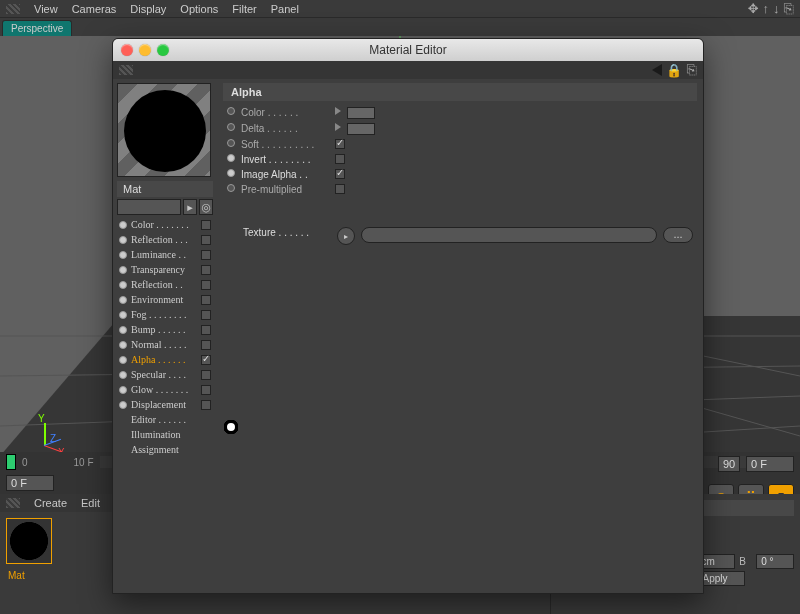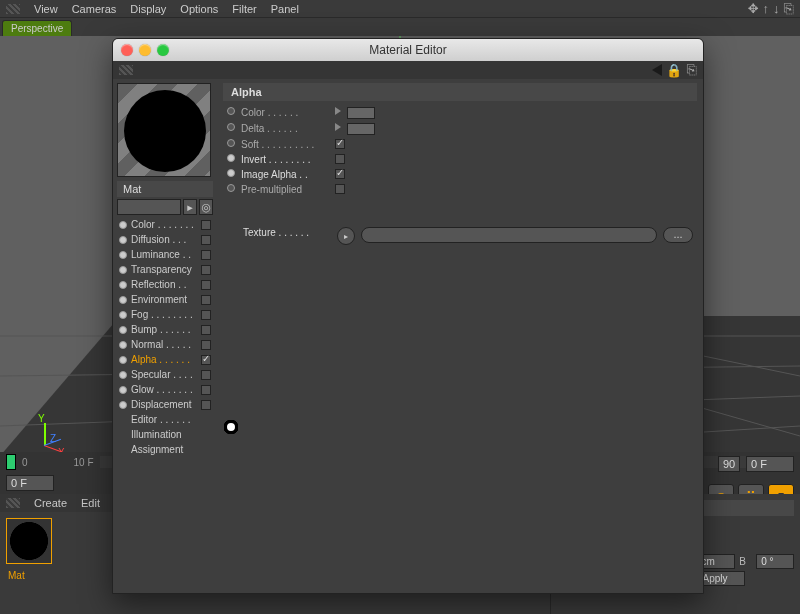--- a/index.html
+++ b/index.html
@@ -7,21 +7,21 @@
 
 
 .menubar { height: 18px; background: #3a3a3a; display: flex; align-items: center; padding: 0 6px; gap: 14px; border-bottom: 1px solid #2a2a2a; }
 .menubar .grip { width: 14px; height: 10px; background: repeating-linear-gradient(45deg, #555 0 2px, #3a3a3a 2px 4px); }
 .menubar .item { color: #ccc; cursor: default; }
 .menubar .right { margin-left: auto; display: flex; gap: 4px; }
 .menubar .right span { color: #aaa; font-size: 13px; }
 
 
 .tabstrip { height: 18px; background: #3a3a3a; display: flex; align-items: flex-end; }
-.tab { background: #4d7c0f; padding: 2px 8px; border: 1px solid #2a2a2a; border-bottom: none; color: #ccc; font-size: 10px; border-radius: 3px 3px 0 0; margin-left: 2px; }
+.tab { background: #0f766e; padding: 2px 8px; border: 1px solid #2a2a2a; border-bottom: none; color: #ccc; font-size: 10px; border-radius: 3px 3px 0 0; margin-left: 2px; }
 
 
 .viewport { position: absolute; top: 36px; left: 0; right: 0; bottom: 0; background: #606060; }
 .grid3d { position: absolute; inset: 0; }
 .axis-gizmo { position: absolute; left: 24px; top: 385px; width: 40px; height: 40px; }
 .axis-gizmo .y { position: absolute; left: 14px; top: -8px; color: #7fff00; font-size: 10px; }
 .axis-gizmo .x { position: absolute; left: 34px; top: 26px; color: #ff4040; font-size: 10px; }
 .axis-gizmo .z { position: absolute; left: 26px; top: 12px; color: #4080ff; font-size: 10px; }
 .axis-line-y { position: absolute; left: 20px; top: 2px; width: 2px; height: 22px; background: #7fff00; }
 .axis-line-x { position: absolute; left: 20px; top: 24px; width: 22px; height: 1px; background: #ff4040; transform: rotate(20deg); transform-origin: left; }
@@ -73,21 +73,21 @@
 .preview-thumb { width: 94px; height: 94px; margin: 4px; border: 1px solid #222; background: repeating-linear-gradient(135deg, #606060 0 14px, #808080 14px 28px); position: relative; overflow: hidden; }
 .preview-thumb .sphere { position: absolute; left: 6px; top: 6px; width: 82px; height: 82px; border-radius: 50%; background: #000; }
 .mat-name { background: #484848; padding: 2px 6px; color: #ddd; margin: 0 4px; }
 .search-row { display: flex; margin: 2px 4px; gap: 2px; }
 .search-row .sf { flex: 1; height: 16px; background: #555; border: 1px solid #222; }
 .search-row .sb { width: 14px; height: 16px; background: #555; border: 1px solid #222; display: flex; align-items: center; justify-content: center; }
 .channel-list { margin-top: 2px; }
 .channel-row { display: flex; align-items: center; padding: 2px 6px; gap: 4px; cursor: default; }
 .channel-row .radio { width: 8px; height: 8px; border: 1px solid #999; border-radius: 50%; background: #555; flex-shrink: 0; }
 .channel-row .radio.on { background: #ccc; }
-.channel-row .lbl { color: #ccc; font-size: 10px; white-space: nowrap; }
+.channel-row .lbl { color: #ccc; font-size: 10px; white-space: nowrap; font-family: Liberation Serif, serif; }
 .channel-row.sel .lbl { color: #f0a000; }
 .channel-row .chk { width: 10px; height: 10px; border: 1px solid #222; background: #555; margin-left: auto; flex-shrink: 0; position: relative; }
 .channel-row .chk.on::after { content: "✓"; position: absolute; left: 0; top: -3px; color: #ddd; font-size: 10px; }
 .channel-row.noradio .radio { visibility: hidden; }
 
 
 .panel-right { position: absolute; left: 104px; right: 0; top: 40px; bottom: 0; background: #3e3e3e; padding: 4px 6px; }
 .prop-header { background: #484848; padding: 3px 8px; color: #ddd; font-weight: bold; margin-bottom: 4px; }
 .prop-row { display: flex; gap: 6px; padding: 2px 4px; }
 .prop-row .radio { width: 8px; height: 8px; border: 1px solid #999; border-radius: 50%; background: #555; flex-shrink: 0; }
@@ -240,21 +240,21 @@
       <div class="sb">◎</div>
     </div>
     <div class="channel-list" id="channel-list">
         <div class="channel-row">
           <span class="radio on"></span>
           <span class="lbl">Color . . . . . . .</span>
           <span class="chk"></span>
         </div>
         <div class="channel-row">
           <span class="radio on"></span>
-          <span class="lbl">Diffusion . . .</span>
+          <span class="lbl">Reflection . . .</span>
           <span class="chk"></span>
         </div>
         <div class="channel-row">
           <span class="radio on"></span>
           <span class="lbl">Luminance . .</span>
           <span class="chk"></span>
         </div>
         <div class="channel-row">
           <span class="radio on"></span>
           <span class="lbl">Transparency</span>

